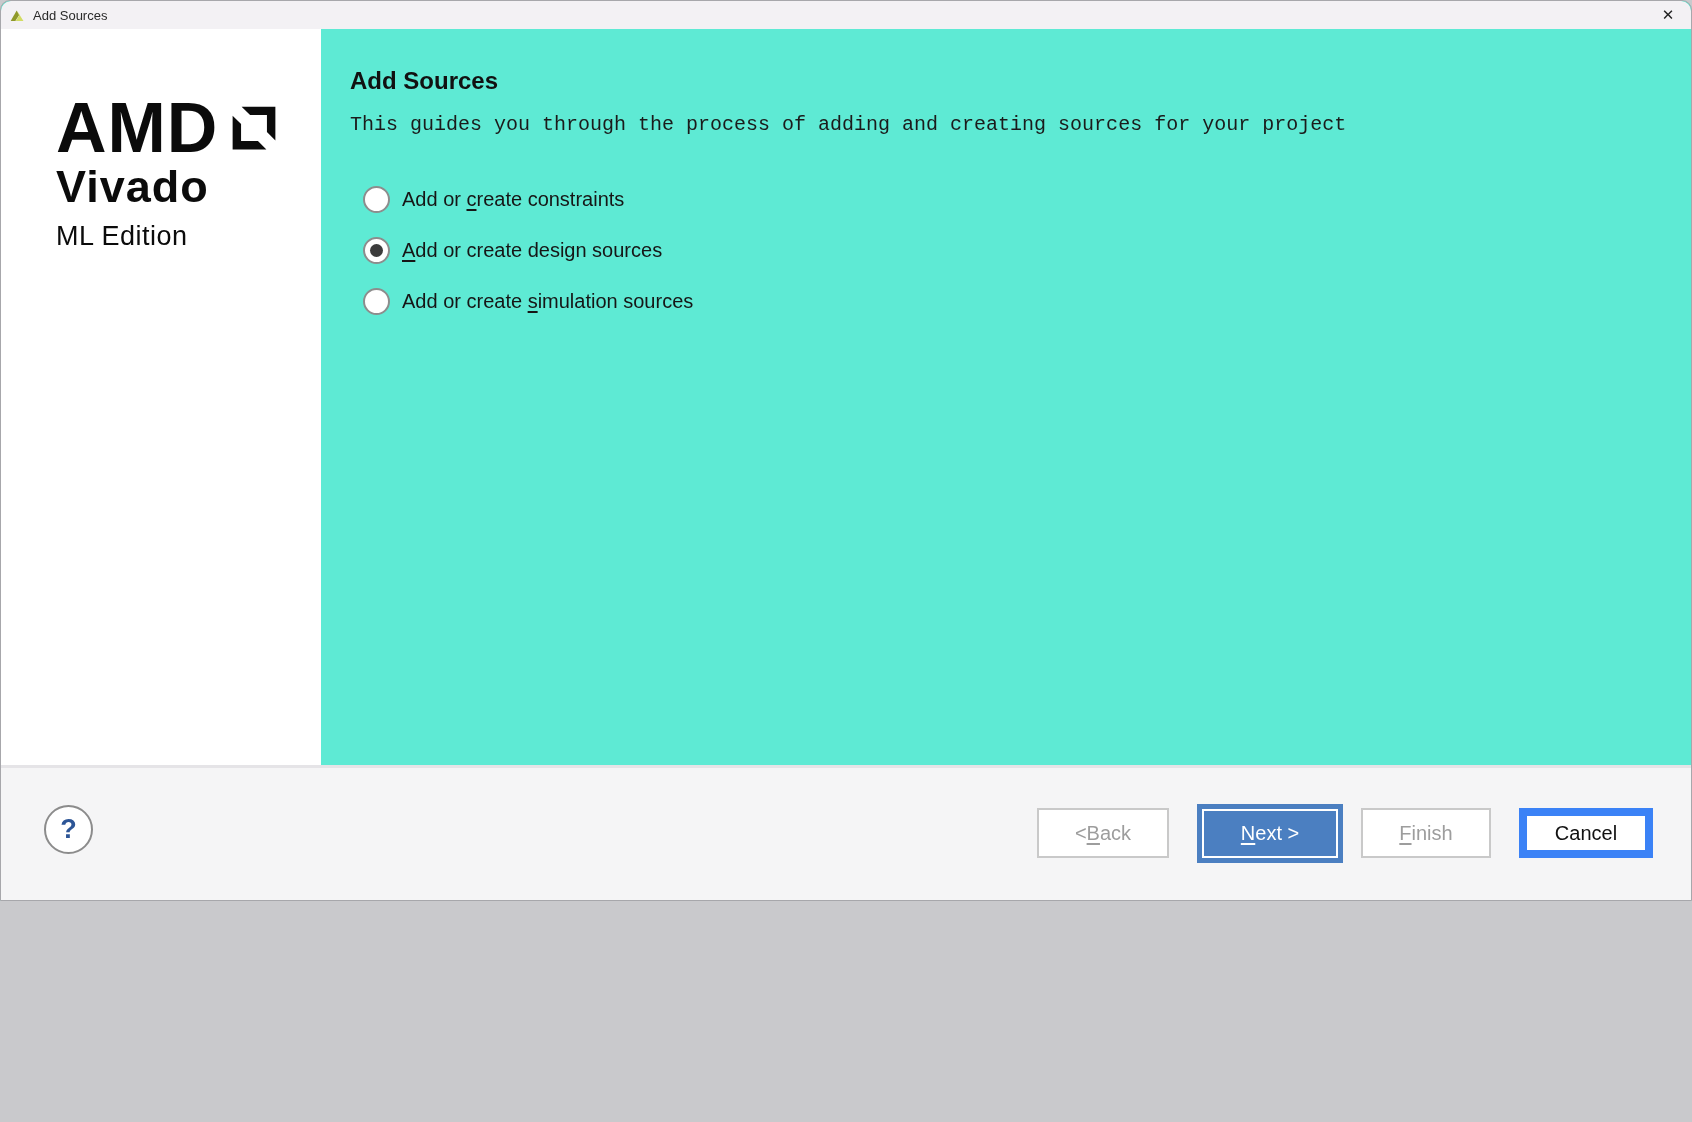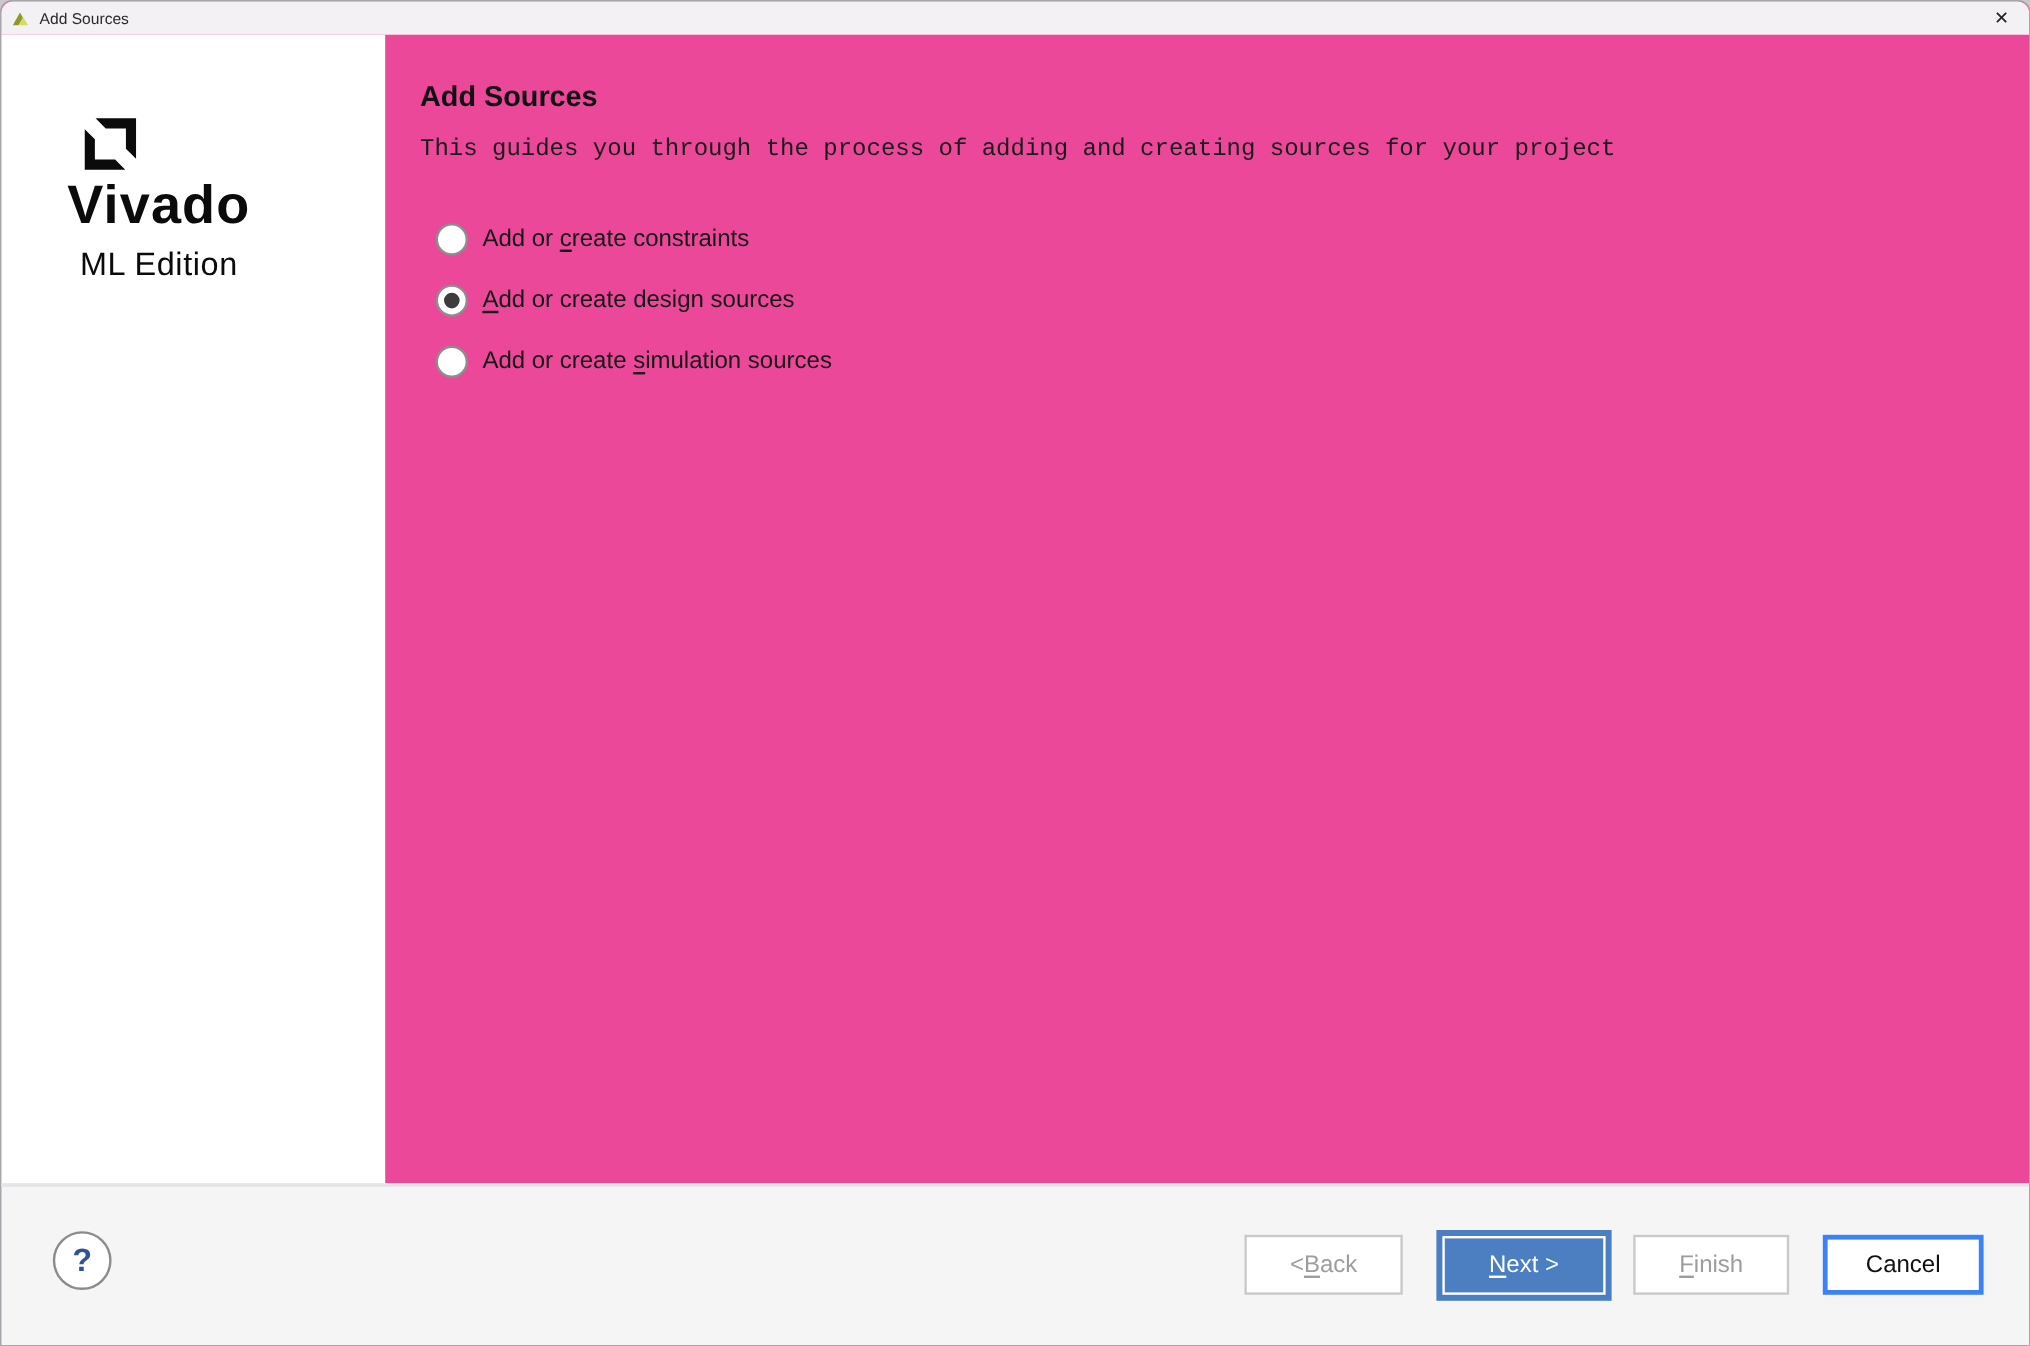--- a/index.html
+++ b/index.html
@@ -4,26 +4,25 @@
 <style>
   * { box-sizing: border-box; margin: 0; padding: 0; }
   html, body { width: 1692px; height: 1122px; overflow: hidden; }
   body {
     background: #c9c9cc;
     font-family: "Liberation Sans", sans-serif;
     color: #1b1b1b;
   }
   .window {
     position: absolute; inset: 0;
-    width: 1692px; height: 1122px;
-    background: #ec4899;
+    width: 1692px; height: 901px;
+    background: #5eead4;
     border: 1px solid #a7a7ab;
     border-radius: 10px 10px 0 0;
     overflow: hidden;
-    text-align: center;
   }
   
   .titlebar {
     position: absolute; top: 0; left: 0; right: 0; height: 28px;
     background: #f3f1f4;
     display: flex; align-items: center;
     padding-left: 8px;
     border-radius: 10px 10px 0 0;
   }
   .titlebar .app-icon { width: 17px; height: 17px; margin-right: 7px; flex: 0 0 auto; }
@@ -92,21 +91,21 @@
     font-size: 27px; font-weight: 700; color: #2d5596; cursor: pointer;
   }
   .btn {
     position: absolute; top: 40px; height: 50px;
     display: flex; align-items: center; justify-content: center;
     font-size: 20px; background: #fff; cursor: pointer; white-space: nowrap;
   }
   .btn.disabled { border: 2px solid #c9c9c9; color: #9d9d9d; cursor: default; }
   .btn-back   { left: 1036px; width: 132px; }
   .btn-finish { left: 1360px; width: 130px; }
-  .btn-cancel { left: 1518px; width: 134px; border: 4px solid #3b82f6; color: #111; }
+  .btn-cancel { left: 1518px; width: 134px; border: 8px solid #3b82f6; color: #111; }
   .btn-next {
     position: absolute; left: 1196px; top: 36px; width: 146px; height: 59px;
     background: #4b7fc1; color: #fff;
     display: flex; align-items: center; justify-content: center;
     font-size: 20px; cursor: pointer;
   }
   .btn-next::after {
     content: ""; position: absolute; inset: 5px;
     border: 2px solid #ffffff; pointer-events: none;
   }
@@ -123,20 +122,21 @@
     </svg>
     <span class="title">Add Sources</span>
     <div class="close-btn">
       <span>✕</span>
     </div>
   </div>
 
   <div class="sidebar">
     <div class="brandblock">
       <div class="amd-row">
+        <span class="amd-text">AMD</span>
         <svg class="amd-mark" viewBox="0 0 48 48">
           <path d="M13,5 H43 V35 L35.5,27.5 V12.5 H20.5 Z" fill="#0b0b0b"></path>
           <path d="M5,13 L12.5,20.5 V35.5 H27.5 L35,43 H5 Z" fill="#0b0b0b"></path>
         </svg>
       </div>
       <div class="product-name">Vivado</div>
       <div class="edition-name">ML Edition</div>
     </div>
   </div>
 

